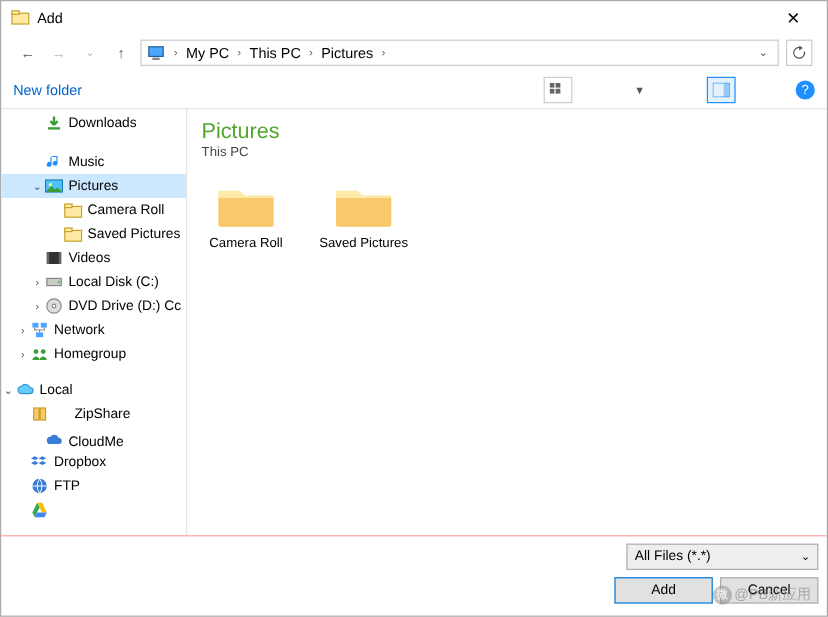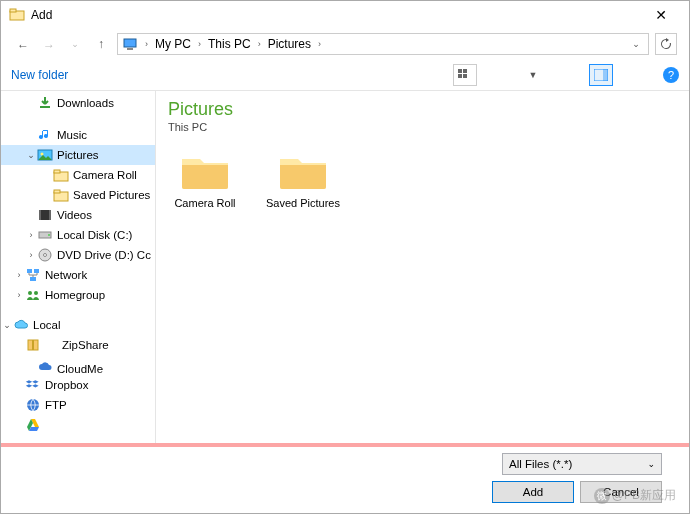--- a/index.html
+++ b/index.html
@@ -29,21 +29,21 @@
   .node { display: flex; align-items: center; height: 20px; padding-left: 4px; white-space: nowrap; }
   .node .exp { width: 12px; font-size: 9px; color: #555; text-align: center; }
   .node .nicon { width: 16px; height: 16px; margin-right: 4px; display: flex; align-items: center; justify-content: center; }
   .node.selected { background: #cce8ff; }
   .content { flex: 1; padding: 8px 12px; }
   .content .heading { color: #52a52d; font-size: 18px; font-weight: 400; }
   .content .sub { font-size: 11px; color: #444; margin-top: 1px; }
   .items { display: flex; gap: 24px; margin-top: 18px; }
   .item { width: 74px; text-align: center; font-size: 11px; }
   .foldericon { width: 50px; height: 40px; margin: 0 auto 6px; }
-  .bottom { border-top: 4px solid #fca5a5; padding: 6px 27px 10px; display: flex; flex-direction: column; gap: 6px; font-size: 12px; }
+  .bottom { border-top: 1px solid #fca5a5; padding: 6px 7px 10px; display: flex; flex-direction: column; gap: 6px; font-size: 12px; }
   .filterrow { display: flex; justify-content: flex-end; }
   .filter { width: 160px; height: 22px; border: 1px solid #abadb3; background: #eee; font-size: 11.5px; padding: 0 6px; display: flex; align-items: center; justify-content: space-between; }
   .btnrow { display: flex; justify-content: flex-end; gap: 6px; }
   .btn { width: 82px; height: 22px; border: 1px solid #adadad; background: #e1e1e1; font-size: 11.5px; display: flex; align-items: center; justify-content: center; }
   .btn.default { border: 1px solid #0078d7; }
   svg { display: block; }
   .watermark { position: absolute; right: 14px; bottom: 10px; font-size: 12px; color: rgba(120,120,120,0.55); font-weight: 500; pointer-events: none; }
   .watermark .wmicon { display:inline-block; width:16px; height:16px; border-radius:50%; background:rgba(140,140,140,0.5); color:#fff; text-align:center; line-height:16px; font-size:10px; vertical-align:middle; margin-right:2px; }
 </style>
 </head>

